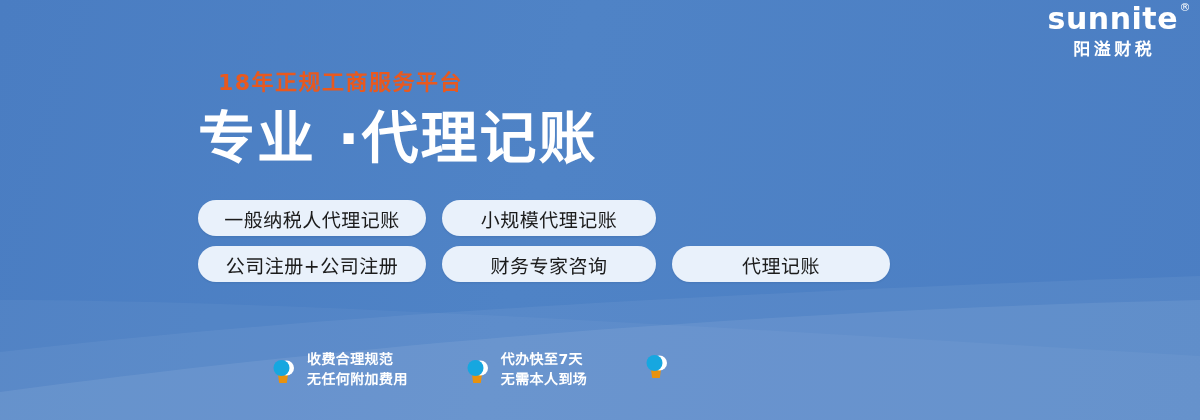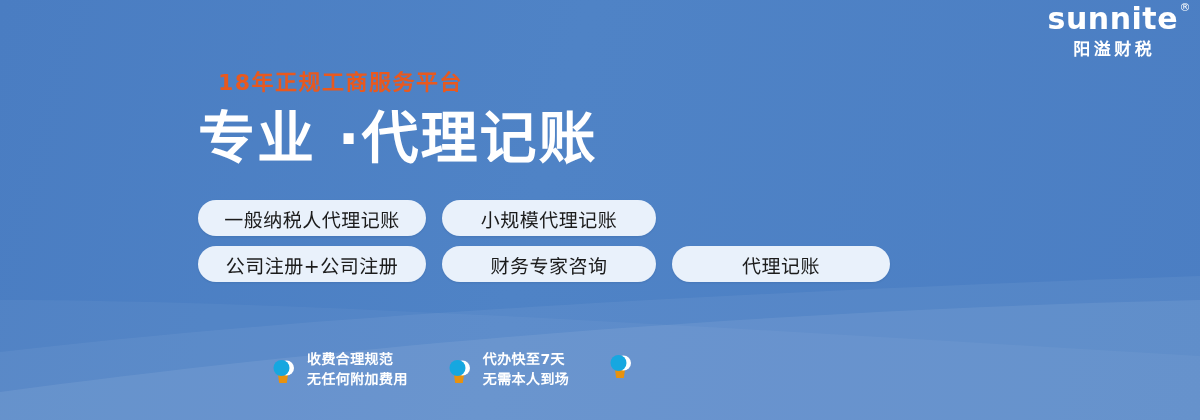--- a/index.html
+++ b/index.html
@@ -140,21 +140,21 @@
   .pill.w-lg { width: 228px; }
   .pill.w-md { width: 214px; }
   .pill.w-sm { width: 218px; }
 
   
   .features {
     position: absolute;
     left: 272px;
     top: 350px;
     display: flex;
-    gap: 40px;
+    gap: 58px;
     align-items: flex-start;
   }
   .feature {
     display: flex;
     align-items: center;
     gap: 9px;
   }
   .feature-icon {
     width: 26px;
     height: 30px;

